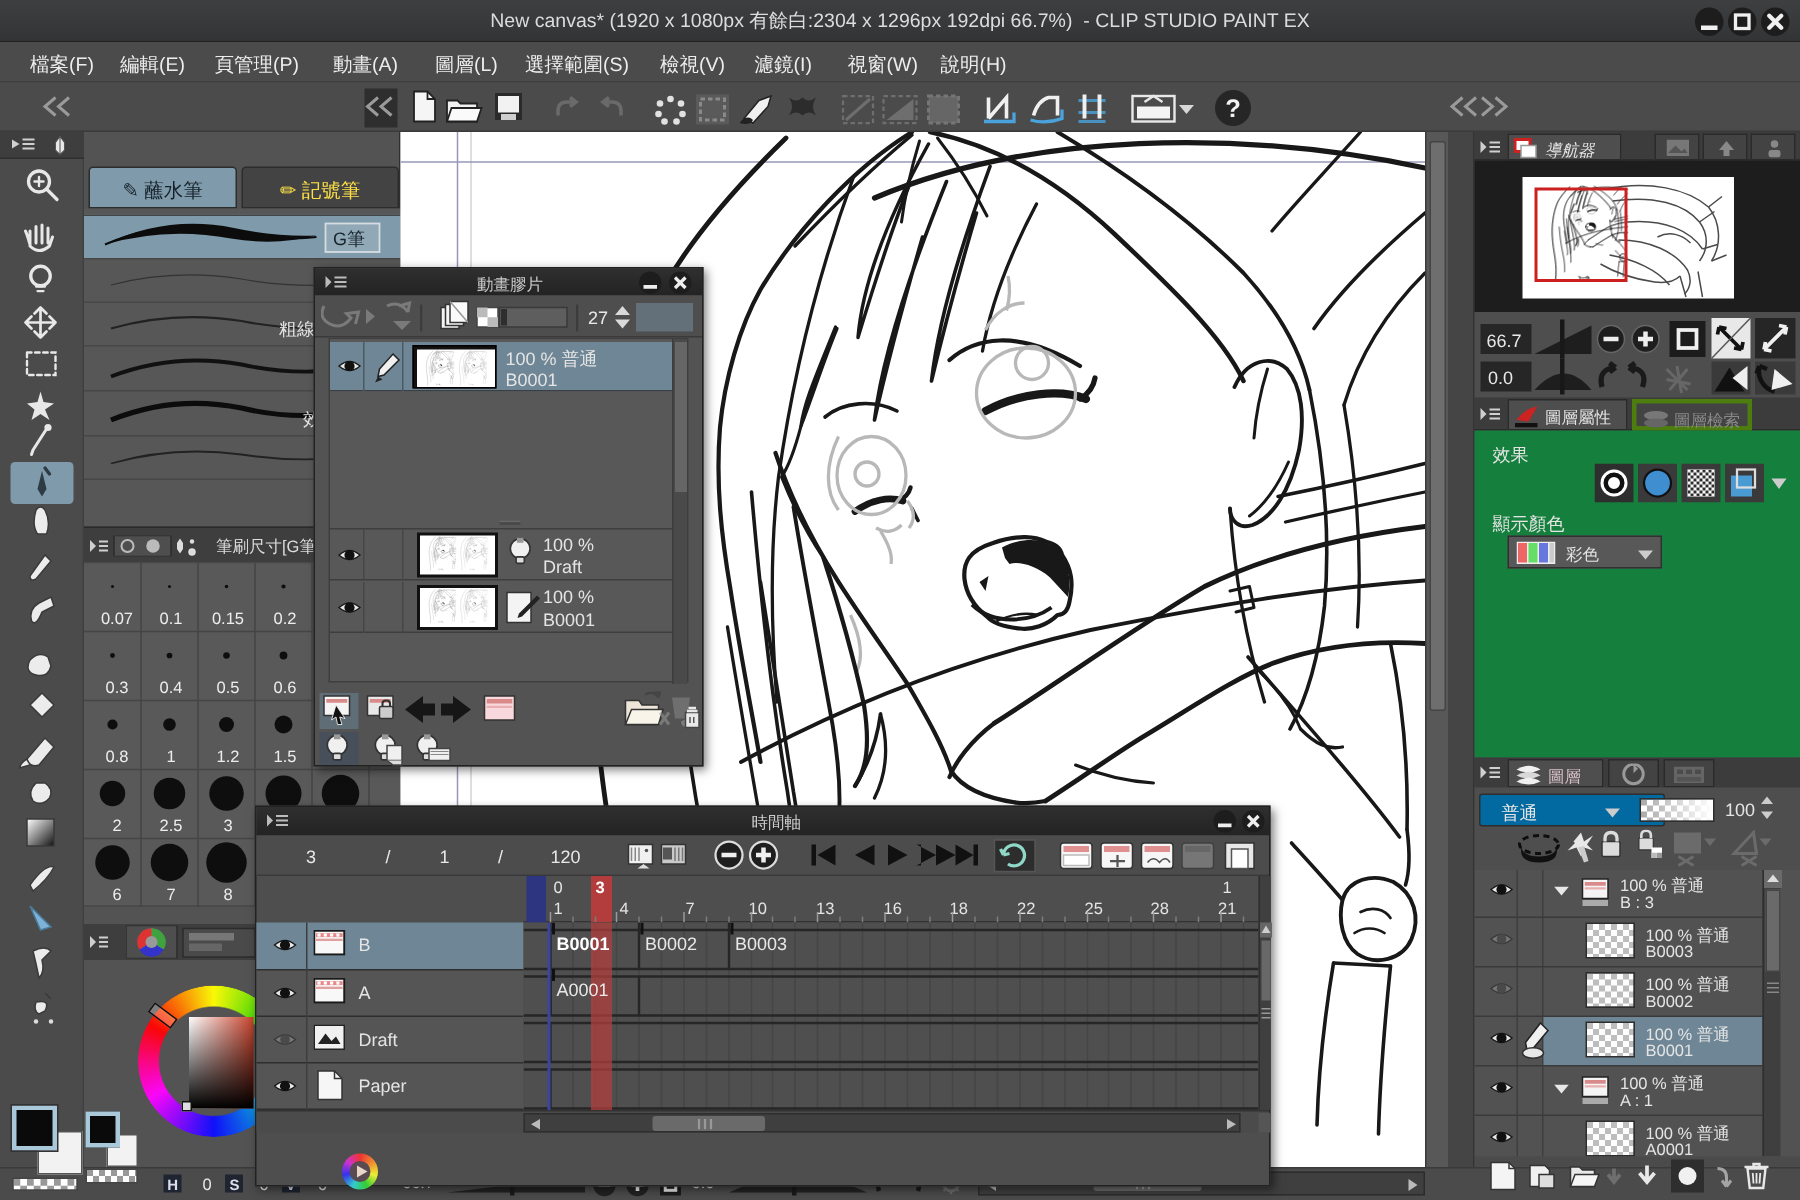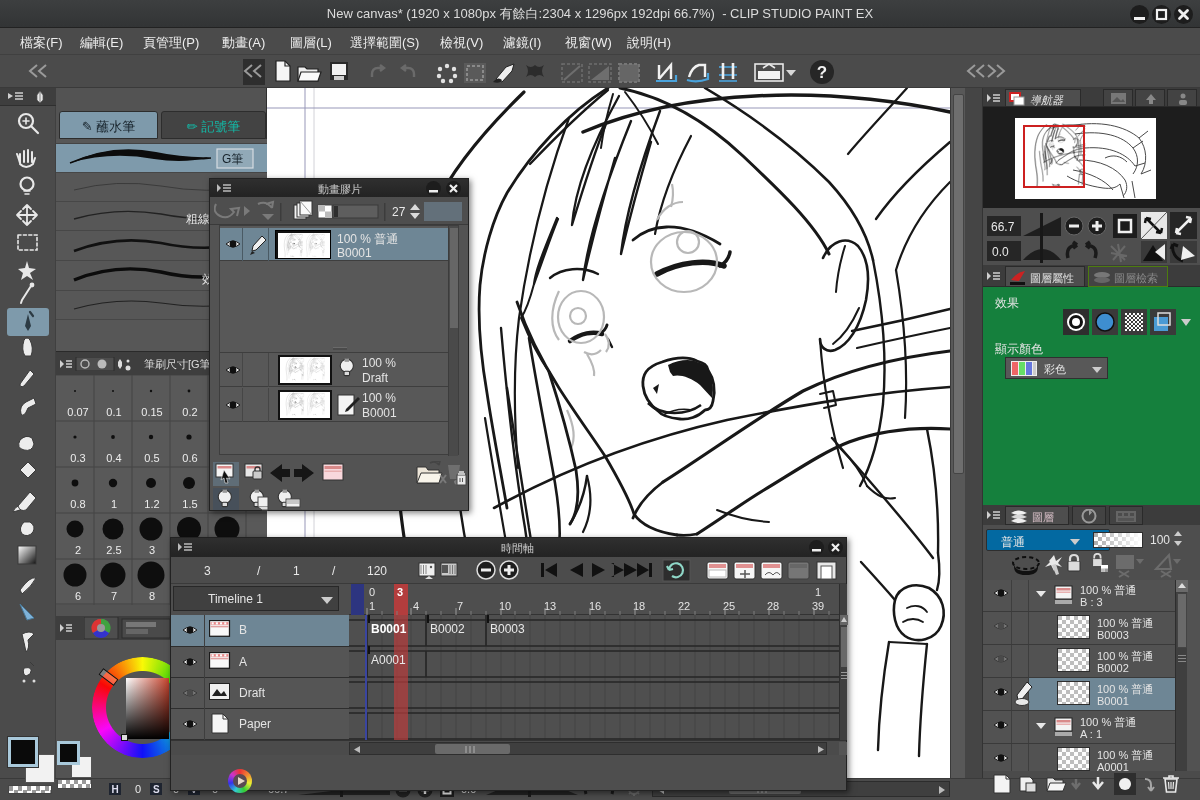--- a/index.html
+++ b/index.html
@@ -203,21 +203,21 @@
 <linearGradient id="gradbw" x1="0" y1="0" x2="1" y2="1">
         <stop offset="0" stop-color="#fff"></stop>
         <stop offset="1" stop-color="#111"></stop>
       </linearGradient>
 <circle cx="24" cy="593" r="1.5" fill="#ddd"></circle>
       <circle cx="34" cy="593" r="1.5" fill="#ddd"></circle>
 </svg>
 </div>
 <div id="subtool" class="abs" style="color:#e6e6e6;font-size:12px;">
 <div class="abs" style="left:3px;top:23px;width:99px;height:28px;background:#7e9aab;border:1px solid #2d2d2d;border-radius:3px 3px 0 0;color:#16222a;padding-top:6px;text-align:center;font-size:13px;">✎ 蘸水筆</div>
-<div class="abs" style="left:105px;top:23px;width:105px;height:28px;background:#434343;border:1px solid #2d2d2d;border-radius:3px 3px 0 0;color:#14b8a6;padding-top:6px;text-align:center;font-size:13px;">✏ 記號筆</div>
+<div class="abs" style="left:105px;top:23px;width:105px;height:28px;background:#434343;border:1px solid #2d2d2d;border-radius:3px 3px 0 0;color:#fde047;padding-top:6px;text-align:center;font-size:13px;">✏ 記號筆</div>
 <div class="abs" style="left:0;top:51px;width:211px;height:212px;background:#575757;">
 <div class="abs" style="left:0;top:4px;width:211px;height:29px;background:#7e9aab;border-top:1px solid #444;"></div>
 <svg class="abs" style="left:0;top:4px;" width="211" height="208">
 <path d="M14,20 Q55,2 100,11 Q130,18 155,15" fill="none" stroke="#0c0c0c" stroke-width="1.4"></path>
 <path d="M14,20 Q55,0 100,9 Q128,15 155,14 Q128,21 98,16 Q55,8 14,20" fill="#0c0c0c"></path>
 <rect x="161" y="6" width="36" height="19" fill="rgba(255,255,255,0.15)" stroke="#d5dde2" stroke-width="1.2"></rect>
         <text x="166" y="20" font-size="12" fill="#16222a">G筆</text>
 <path d="M18,47 Q60,36 105,43 Q150,51 196,44" fill="none" stroke="#333" stroke-width="0.8"></path>
 <path d="M18,76 Q60,64 105,71 Q150,80 196,72" fill="none" stroke="#222" stroke-width="1.4"></path>
 <text x="130" y="80" font-size="12" fill="#e6e6e6">粗線</text>
@@ -560,21 +560,21 @@
         <path d="M1,3 L5,7 L1,11 Z" fill="#cfcfcf"></path>
         <path d="M7,4 h7 M7,7 h7 M7,10 h7" stroke="#cfcfcf" stroke-width="1.4"></path>
       </svg>
 <div class="abs" style="left:22px;top:1px;width:80px;height:21px;background:#4e4e4e;border:1px solid #2a2a2a;">
 <svg class="abs" style="left:3px;top:3px;" width="18" height="15">
           <path d="M2,10 Q8,2 16,1 L10,11 Z" fill="#c22"></path>
           <rect x="1" y="12" width="15" height="3" fill="#111"></rect>
         </svg>
 <span class="abs" style="left:24px;top:4px;">圖層屬性</span>
       </div>
-<div class="abs" style="left:105px;top:1px;width:80px;height:21px;background:#434343;border:1px solid #4d7c0f;color:#8a8a8a;">
+<div class="abs" style="left:105px;top:1px;width:80px;height:21px;background:#434343;border:3px solid #4d7c0f;color:#8a8a8a;">
 <svg class="abs" style="left:4px;top:4px;" width="18" height="14">
           <ellipse cx="9" cy="4" rx="8" ry="3" fill="#777"></ellipse>
           <ellipse cx="9" cy="9" rx="8" ry="3" fill="#666"></ellipse>
         </svg>
 <span class="abs" style="left:25px;top:4px;">圖層檢索</span>
       </div>
 </div>
 <div class="abs" style="left:18px;top:199px;width:217px;height:218px;background:#15803d;">
 <span class="abs" style="left:12px;top:8px;font-size:12px;">效果</span>
 <svg class="abs" style="left:80px;top:22px;" width="130" height="26">
@@ -1092,42 +1092,36 @@
 <g transform="translate(617,5)" opacity="0.45">
           <rect width="21" height="17" rx="2" fill="#aaa" stroke="#333"></rect>
           <rect x="2" y="2" width="17" height="4" fill="#888"></rect>
         </g>
 <g transform="translate(646,5)">
           <rect width="19" height="17" fill="#e8e8e8" stroke="#333"></rect>
           <rect x="4" y="4" width="11" height="13" fill="#fff" stroke="#555"></rect>
         </g>
 </svg>
 </div>
-<div class="abs" style="left:2px;top:48px;width:166px;height:25px;background:#404040;border:1px solid #282828;">
-<span class="abs" style="left:34px;top:5px;font-size:12px;">Timeline 1</span>
-<svg class="abs" style="left:146px;top:9px;" width="14" height="9">
-        <path d="M1,1 L13,1 L7,8 Z" fill="#ccc"></path>
-      </svg>
-</div>
 <div class="abs" style="left:178px;top:46px;width:490px;height:31px;background:#4e4e4e;border-bottom:1px solid #333;" id="ruler">
 <div class="abs" style="left:2px;top:0;width:13px;height:31px;background:#2d3580;"></div>
 <span class="abs" style="left:20px;top:2px;">0</span>
 <span class="abs" style="left:20px;top:16px;">1</span>
 <div class="abs" style="left:45px;top:0;width:14px;height:31px;background:#b33d3d;"></div>
 <span class="abs" style="left:48px;top:2px;font-weight:bold;color:#fff;">3</span>
 <span class="abs" style="left:64px;top:16px;">4</span>
       <span class="abs" style="left:108px;top:16px;">7</span>
       <span class="abs" style="left:150px;top:16px;">10</span>
       <span class="abs" style="left:195px;top:16px;">13</span>
       <span class="abs" style="left:240px;top:16px;">16</span>
       <span class="abs" style="left:284px;top:16px;">18</span>
       <span class="abs" style="left:329px;top:16px;">22</span>
       <span class="abs" style="left:374px;top:16px;">25</span>
       <span class="abs" style="left:418px;top:16px;">28</span>
-      <span class="abs" style="left:463px;top:16px;">39</span>
+      <span class="abs" style="left:463px;top:16px;">21</span>
 <span class="abs" style="left:466px;top:2px;">1</span>
 <svg class="abs" style="left:0;top:0;" width="490" height="31">
         <g stroke="#9a9a9a" stroke-width="1">
           <path d="M18,24 V31 M62,24 V31 M107,24 V31 M152,24 V31 M196,24 V31 M241,24 V31 M286,24 V31 M331,24 V31 M376,24 V31 M420,24 V31 M465,24 V31"></path>
         </g>
         <g stroke="#7c7c7c" stroke-width="1">
           <path d="M33,27 V31 M48,27 V31 M77,27 V31 M92,27 V31 M122,27 V31 M137,27 V31 M166,27 V31 M181,27 V31 M211,27 V31 M226,27 V31 M256,27 V31 M271,27 V31 M301,27 V31 M316,27 V31 M346,27 V31 M361,27 V31 M390,27 V31 M405,27 V31 M435,27 V31 M450,27 V31 M480,27 V31"></path>
         </g>
       </svg>
 </div>

